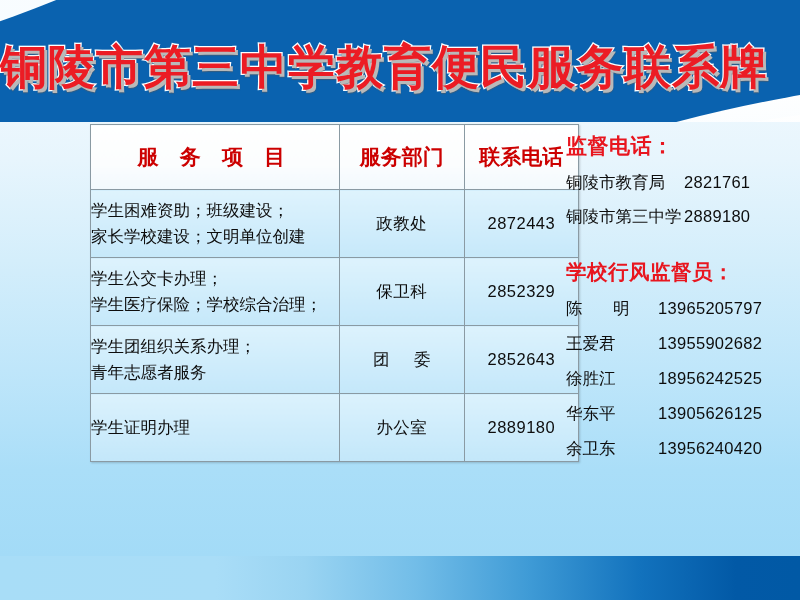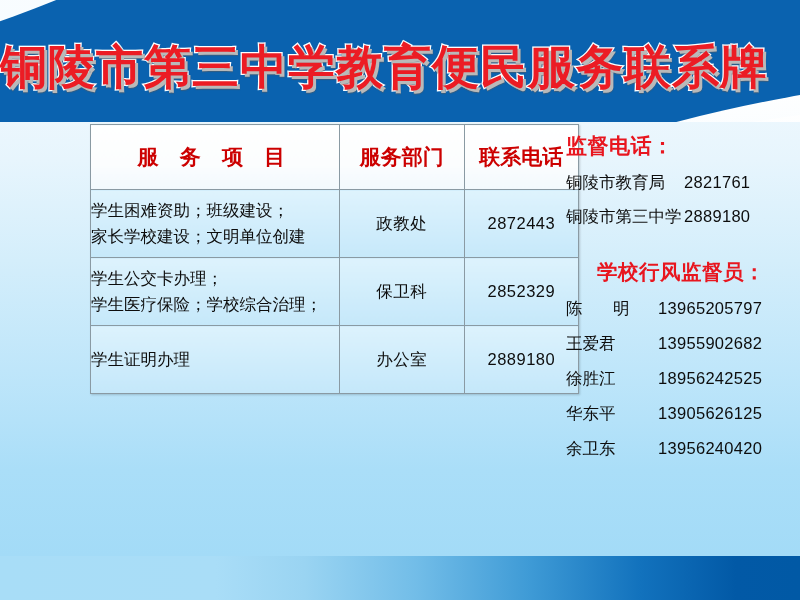--- a/index.html
+++ b/index.html
@@ -178,21 +178,20 @@
     font-size: 21px;
     font-weight: bold;
     letter-spacing: .5px;
     margin: 0 0 12px 14px;
     white-space: nowrap;
   }
   .panel-heading.second {
     margin-top: 30px;
     margin-left: 14px;
     font-size: 20.5px;
-    text-align: center;
   }
   .panel-row {
     display: flex;
     align-items: baseline;
     margin: 0 0 10px 14px;
     font-size: 16.5px;
     color: #0d0d0d;
     white-space: nowrap;
   }
   .panel-row .pr-name {
@@ -242,20 +241,28 @@
       <tr style="height:68px">
         <td class="cell-service">
           <span class="row-line">学生公交卡办理；</span>
           <span class="row-line">学生医疗保险；学校综合治理；</span>
         </td>
         <td class="cell-dept">保卫科</td>
         <td class="cell-phone">2852329</td>
       </tr>
       <tr style="height:68px">
         <td class="cell-service">
+          <span class="row-line">学生团组织关系办理；</span>
+          <span class="row-line">青年志愿者服务</span>
+        </td>
+        <td class="cell-dept spaced">团 委</td>
+        <td class="cell-phone">2852643</td>
+      </tr>
+      <tr style="height:68px">
+        <td class="cell-service">
           <span class="row-line">学生证明办理</span>
         </td>
         <td class="cell-dept">办公室</td>
         <td class="cell-phone">2889180</td>
       </tr>
     </tbody>
   </table>
 
   <div class="side-panel">
 

